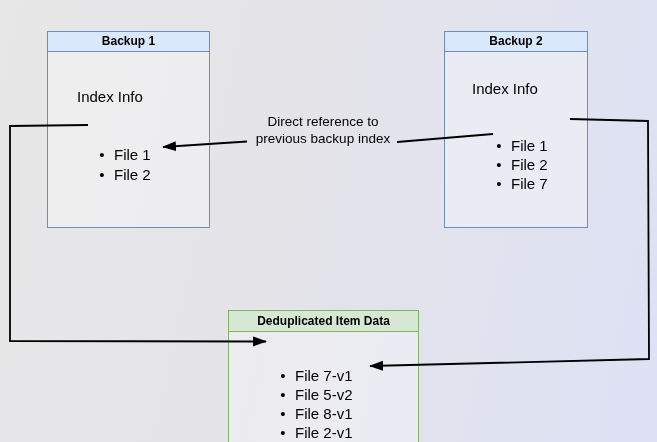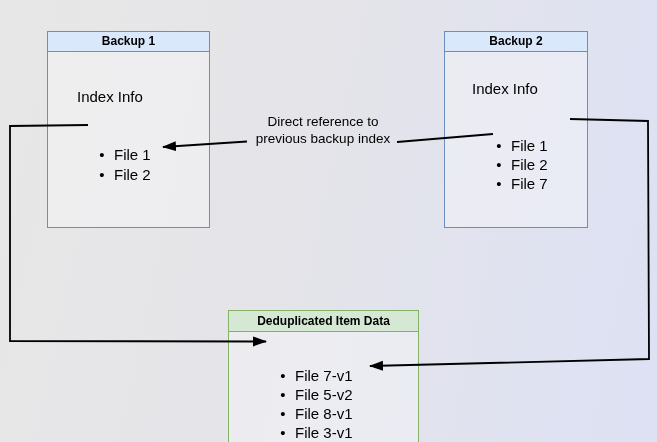--- a/index.html
+++ b/index.html
@@ -145,21 +145,21 @@
       <div class="li">
         <span class="bullet">•</span>
         <span>File 5-v2</span>
       </div>
       <div class="li">
         <span class="bullet">•</span>
         <span>File 8-v1</span>
       </div>
       <div class="li">
         <span class="bullet">•</span>
-        <span>File 3-v1</span>
+        <span>File 2-v1</span>
       </div>
     </div>
   </div>
 
   <div class="annotation">
     <div>Direct reference to</div>
     <div>previous backup index</div>
   </div>
 
   <svg class="connectors" viewBox="0 0 657 442">

